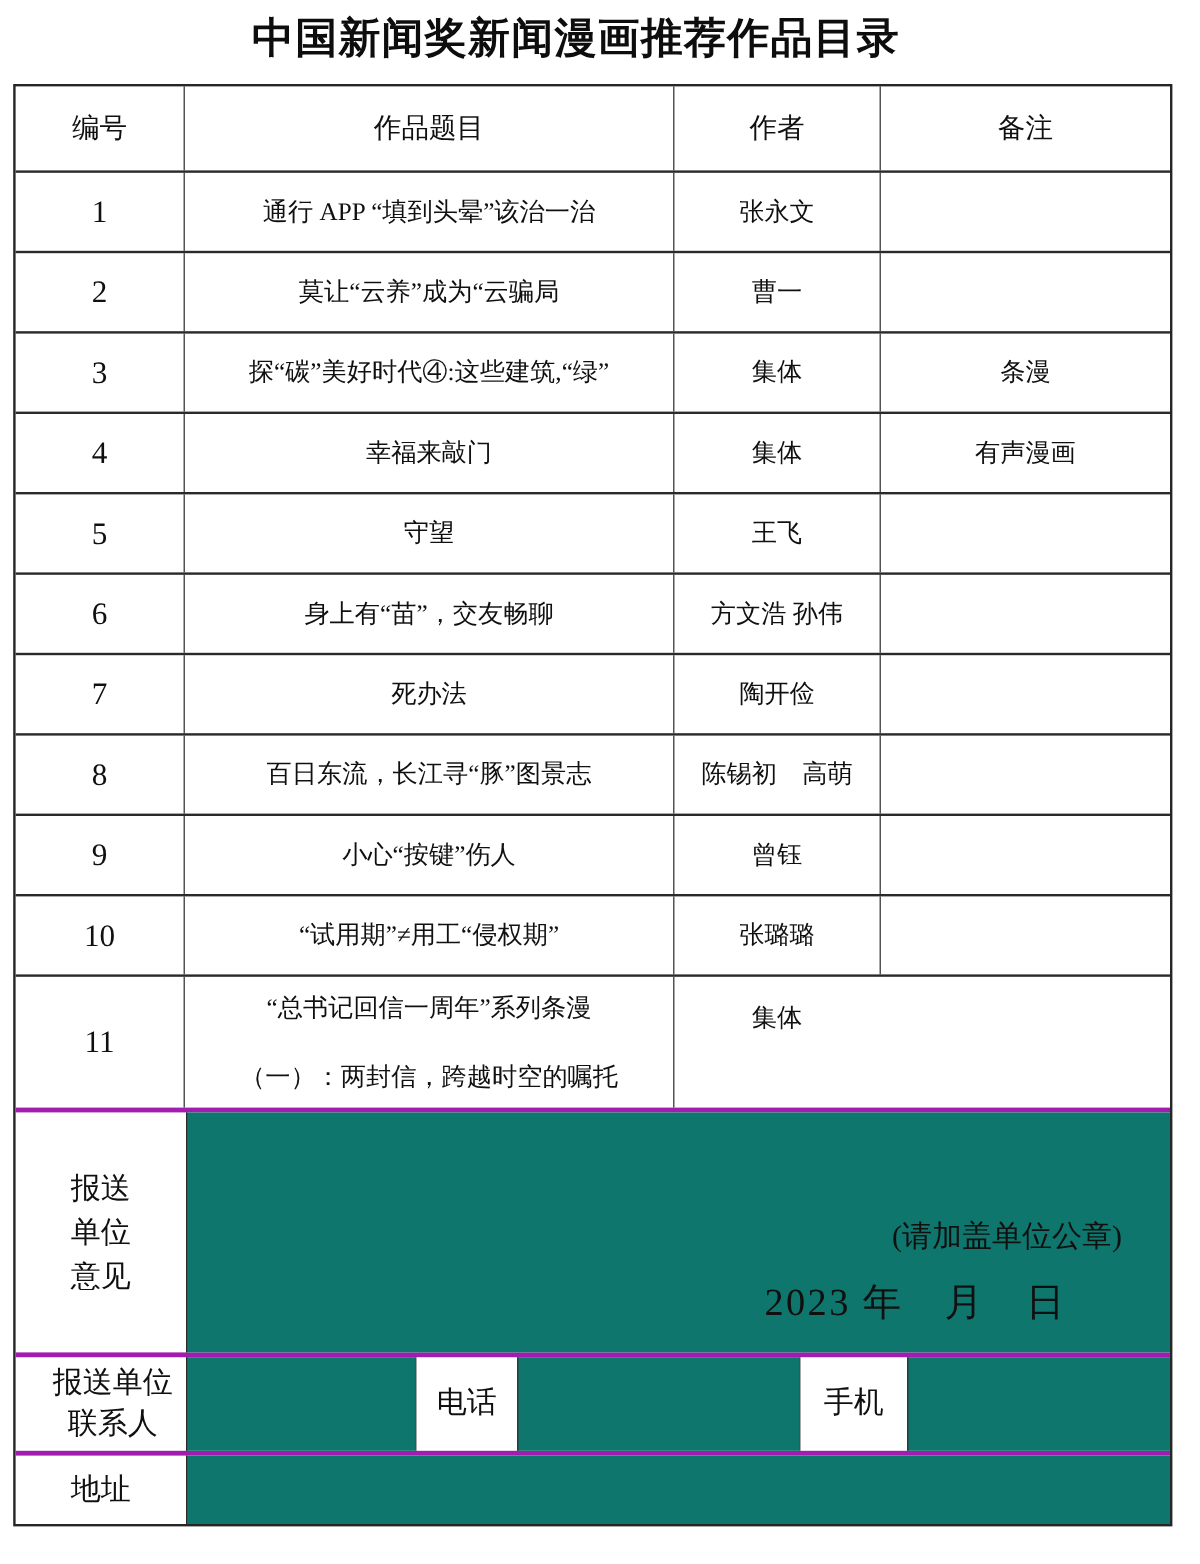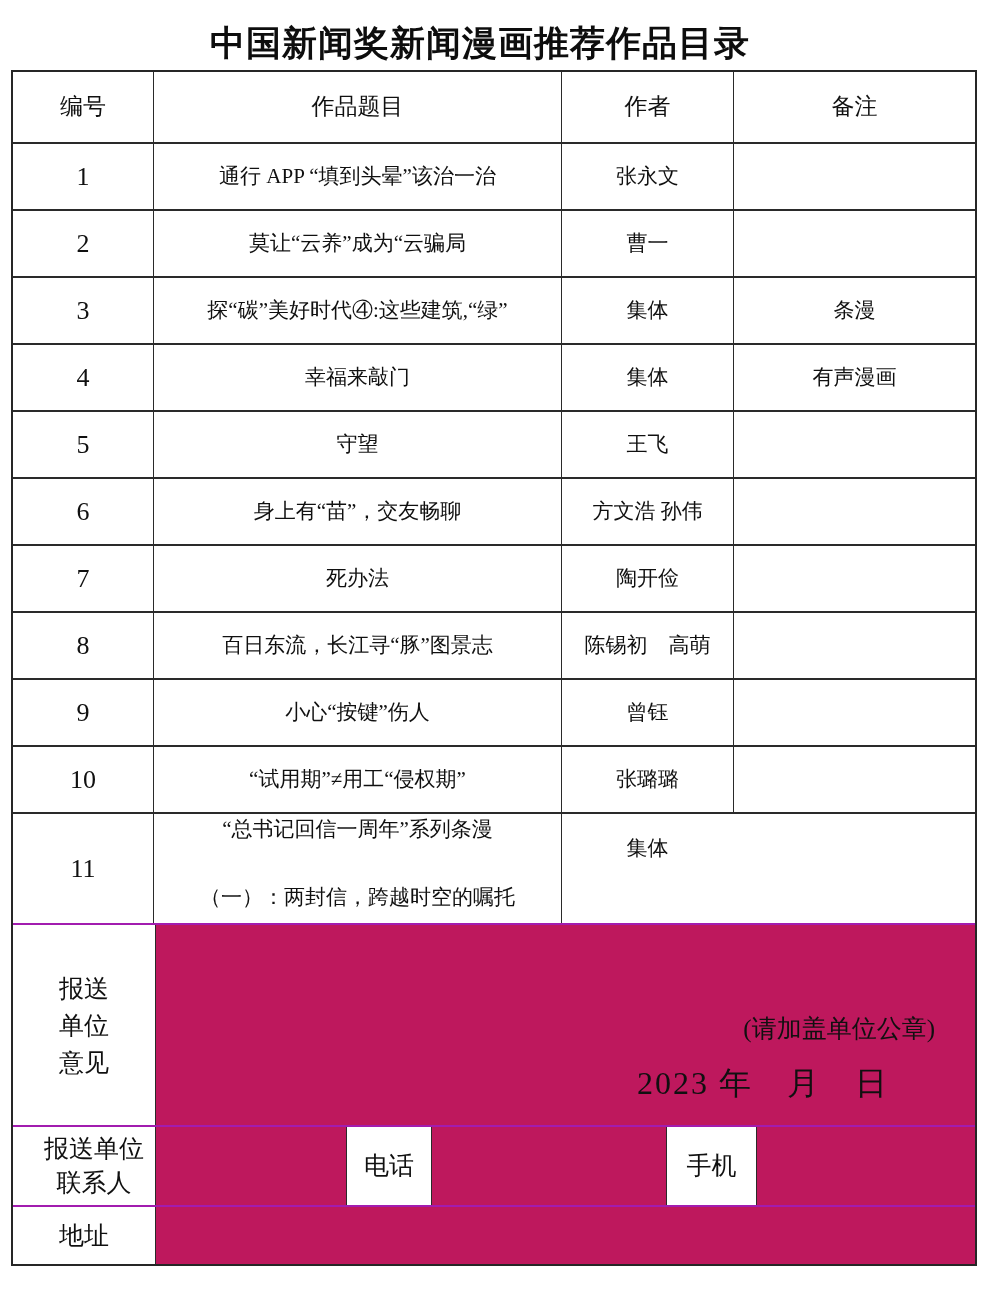--- a/index.html
+++ b/index.html
@@ -5,34 +5,34 @@
   html,body{margin:0;padding:0;background:#ffffff;}
   .sheet{
     position:relative;
     width:1000px;height:1303px;
     background:#ffffff;
     font-family:"Liberation Serif","DejaVu Serif",serif;
     color:#101010;
     overflow:hidden;
   }
   .doc-title{
-    position:absolute;top:20px;left:0;width:960px;
+    position:absolute;top:8px;left:0;width:960px;
     text-align:center;
     font-size:35px;font-weight:bold;
     letter-spacing:1px;
     color:#0d0d0d;
   }
   .table-wrap{
     position:absolute;left:11px;top:70px;width:966px;
     border:2.5px solid #262626;
     box-sizing:border-box;
     background:#fff;
   }
   .section{display:block;}
-  .section + .section{border-top:2px solid #a21caf;}
+  .section + .section{border-top:4px solid #a21caf;}
   .grid-row{display:grid;}
   .grid-row + .grid-row{border-top:2px solid #2a2a2a;}
   .catalog-cols{grid-template-columns:140px 408px 172px 1fr;}
   .opinion-cols{grid-template-columns:142px 1fr;}
   .contact-cols{grid-template-columns:142px 191px 85px 235px 90px 1fr;}
   .email-cols{grid-template-columns:142px 512px 90px 1fr;}
   .address-cols{grid-template-columns:142px 1fr;}
   .cell{
     display:flex;align-items:center;justify-content:center;
     text-align:center;
@@ -43,21 +43,21 @@
     overflow:hidden;
   }
   .cell + .cell{border-left:1.5px solid #2a2a2a;}
   .header-row .cell{font-size:23px;height:70px;}
   .data-row .cell{height:65px;}
   .cell-id{font-size:26px;}
   .row-tall .cell{height:109px;}
   .row-tall .cell-title{
     flex-direction:column;
     justify-content:space-between;
-    padding-top:1px;padding-bottom:12px;
+    padding-top:12px;padding-bottom:12px;
   }
   .row-tall .cell-top{
     align-items:flex-start;
     padding-top:20px;
   }
   .opinion-row{height:200px;}
   .opinion-row .cell{height:200px;}
   .label-multiline{
     white-space:pre-line;
     font-size:25px;
@@ -69,21 +69,21 @@
     justify-content:flex-end;
     padding:0 40px 20px 0;
   }
   .stamp-note{font-size:25px;margin-bottom:16px;}
   .stamp-date{font-size:32px;padding-right:46px;letter-spacing:2px;}
   .contact-row .cell{height:78px;}
   .contact-row .label-multiline{line-height:34px;margin-left:20px;}
   .email-row .cell{height:60px;}
   .address-row .cell{height:57px;}
   .small-label{font-size:25px;}
-  .fill-cell{background:#be185d;}
+  .fill-cell{background:#0f766e;}
 </style>
 </head>
 <body>
 
 <div class="sheet">
 
   <div class="doc-title">中国新闻奖新闻漫画推荐作品目录</div>
 
   <div class="table-wrap">
 

